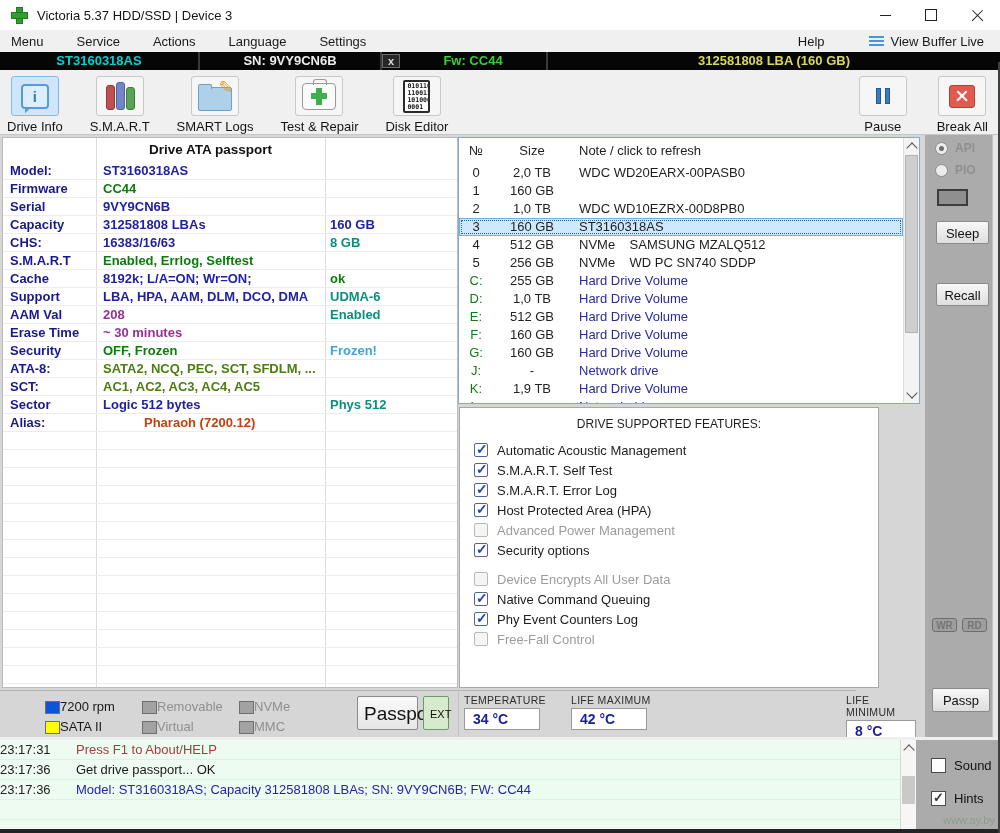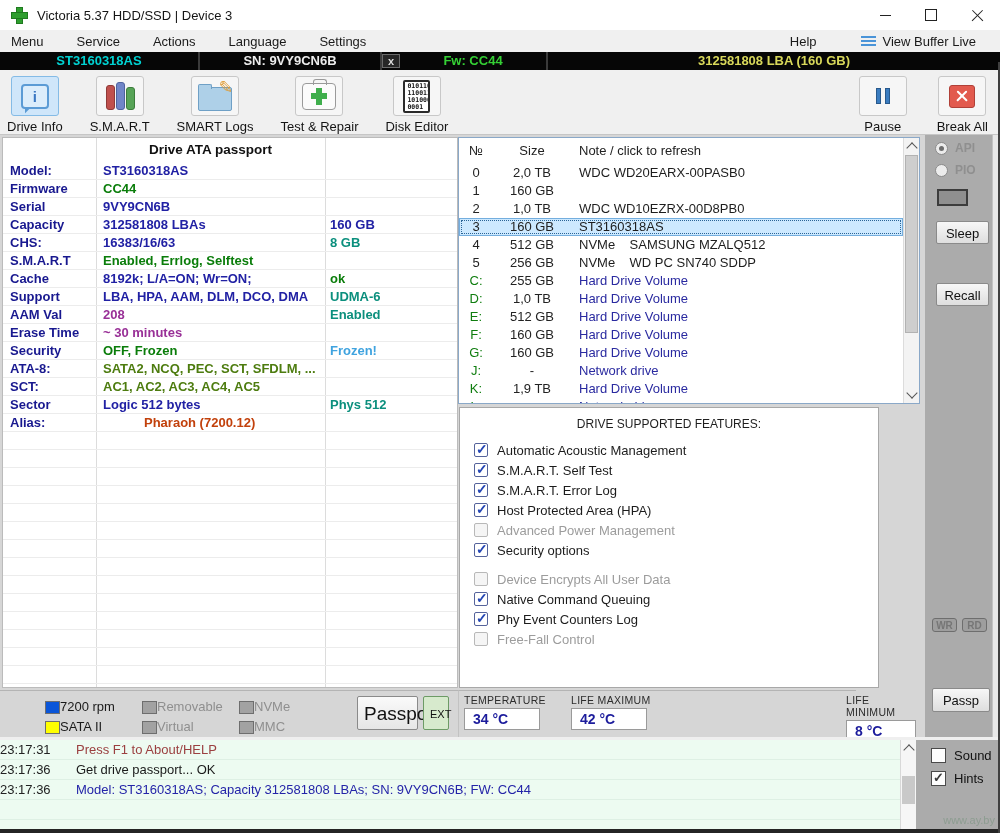--- a/index.html
+++ b/index.html
@@ -17,21 +17,21 @@
   .glyph-max{width:10px;height:10px;border:1px solid #222;}
   .glyph-close{position:relative;width:13px;height:13px;}
   .glyph-close::before,.glyph-close::after{content:"";position:absolute;left:-1px;top:6px;width:15px;height:1.4px;background:#222;}
   .glyph-close::before{transform:rotate(45deg);}
   .glyph-close::after{transform:rotate(-45deg);}
   .sliver{position:absolute;left:0;top:0;width:88px;height:5px;background:#141414;}
   
   .menubar{position:absolute;left:0;top:30px;width:1000px;height:22px;background:#f0f0f0;display:flex;align-items:center;font-size:13px;color:#1a1a1a;}
   .menu-left{display:flex;gap:33px;padding-left:11px;}
   .menu-help{margin-left:auto;margin-right:44px;}
-  .vbl{display:flex;align-items:center;gap:7px;margin-right:24px;}
+  .vbl{display:flex;align-items:center;gap:7px;margin-right:16px;}
   .vbl-icon{width:15px;height:11px;background:repeating-linear-gradient(#4a94d8 0 2px,transparent 2px 4px);}
   
   .statusbar{position:absolute;left:0;top:52px;width:1000px;height:18px;background:#060606;display:flex;font-size:13px;font-weight:bold;line-height:18px;color:#e8e8e8;}
   .seg{text-align:center;border-right:2px solid #3a3a3a;box-sizing:border-box;overflow:hidden;}
   .seg-model{width:200px;color:#00d2d2;}
   .seg-serial{width:182px;color:#ececec;}
   .seg-x{width:18px;height:14px;margin-top:2px;background:#262626;border:1px solid #6a6a6a;color:#dcdcdc;font-size:11px;line-height:12px;text-align:center;box-sizing:border-box;}
   .seg-fw{width:148px;color:#35d035;}
   .seg-cap{flex:1;color:#d8d85a;border-right:none;}
   
@@ -139,21 +139,21 @@
   
   .gap-strip{position:absolute;left:0;top:737px;width:1000px;height:3px;background:#efefef;}
   .logarea{position:absolute;left:0;top:740px;width:900px;height:89px;background:repeating-linear-gradient(#edfbf1 0 19px,#def0e4 19px 20px);}
   .log-line{display:flex;height:20px;line-height:20px;font-size:13px;}
   .log-time{width:60px;padding-left:0;color:#222;flex:0 0 auto;}
   .log-txt{padding-left:16px;white-space:pre;overflow:hidden;}
   .log-txt.maroon{color:#9b4040;} .log-txt.lblack{color:#1a1a1a;} .log-txt.lnavy{color:#2424a8;}
   .logscroll{position:absolute;left:900px;top:740px;width:16px;height:89px;background:#f6f6f6;border-left:1px solid #d8d8d8;box-sizing:border-box;}
   .log-thumb{position:absolute;left:1px;top:36px;width:13px;height:28px;background:#c9c9c9;}
   .options-panel{position:absolute;left:916px;top:740px;width:84px;height:89px;background:#ababab;}
-  .opt{display:flex;align-items:center;gap:8px;margin:8px 0 0 15px;font-size:13px;color:#111;}
+  .opt{display:flex;align-items:center;gap:8px;margin:18px 0 0 15px;font-size:13px;color:#111;}
   .obox{width:15px;height:15px;background:#fdfdfd;border:1px solid #4a4a4a;box-sizing:border-box;position:relative;flex:0 0 auto;}
   .opt.checked .obox::after{content:"✓";position:absolute;left:1px;top:-2px;font-size:13px;font-weight:bold;color:#3a3a3a;}
   .watermark{position:absolute;right:5px;bottom:3px;font-size:11px;color:#8d9d91;}
   
   .edge-bottom{position:absolute;left:0;top:829px;width:1000px;height:4px;background:#242424;}
   .edge-right{position:absolute;left:998px;top:62px;width:2px;height:771px;background:#3f3f3f;}
 </style>
 </head>
 <body>
 

